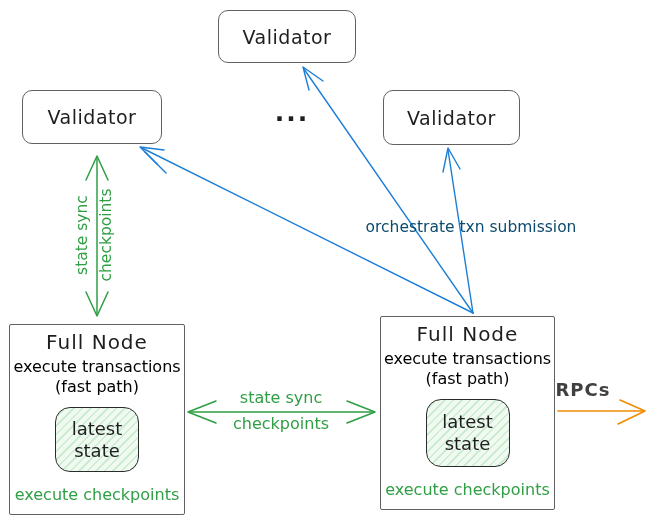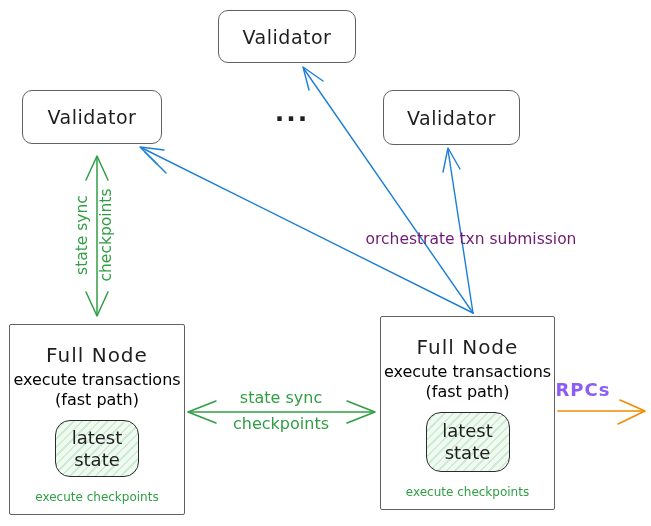--- a/index.html
+++ b/index.html
@@ -29,36 +29,36 @@
   }
   .fullnode{
     position:absolute;
     background:#ffffff;
     border:1.7px solid #616161;
     border-radius:2px;
     box-sizing:border-box;
     display:flex;flex-direction:column;align-items:center;
     padding:5px 0 10px 0;
   }
-  .fn-title{font-size:20px;color:#1e1e1e;letter-spacing:1px;margin-top:13px;}
+  .fn-title{font-size:20px;color:#1e1e1e;letter-spacing:1px;margin-top:0;}
   .fn-blue{font-size:16px;color:#000000;text-align:center;line-height:1.22;margin-top:3px;}
   .state-box{
     width:84px;height:72px;
     border:1.7px solid #2b2b2b;
     border-radius:15px;
     margin-top:11px;
     box-sizing:border-box;
     display:flex;flex-direction:column;align-items:center;justify-content:center;
     background:repeating-linear-gradient(135deg,#cdecd4 0px,#cdecd4 1.6px,#f0faf1 1.6px,#f0faf1 6px);
     font-size:18px;color:#1e1e1e;line-height:1.2;
   }
-  .fn-green{font-size:12px;color:#2f9e44;margin-top:13px;}
+  .fn-green{font-size:16px;color:#2f9e44;margin-top:13px;}
   .edge-label-green{position:absolute;color:#2f9e44;font-size:16px;text-align:center;}
-  .edge-label-blue{position:absolute;color:#701a75;font-size:15.5px;text-align:center;margin-top:12px;}
-  .edge-label-orange{position:absolute;color:#8b5cf6;font-size:18px;font-weight:bold;text-align:center;letter-spacing:1px;}
+  .edge-label-blue{position:absolute;color:#0c4a6e;font-size:15.5px;text-align:center;}
+  .edge-label-orange{position:absolute;color:#404040;font-size:18px;font-weight:bold;text-align:center;letter-spacing:1px;}
   .vlabel{
     position:absolute;left:10px;top:210px;width:170px;height:50px;
     transform:rotate(-90deg);
     color:#2f9e44;font-size:15.5px;line-height:24px;text-align:center;
   }
   svg.arrows{position:absolute;left:0;top:0;pointer-events:none;}
   svg.arrows *{fill:none;stroke-linecap:round;stroke-linejoin:round;}
   .g{stroke:#2f9e44;stroke-width:1.5;}
   .b{stroke:#1c7ed6;stroke-width:1.4;}
   .o{stroke:#f08c00;stroke-width:1.6;}

